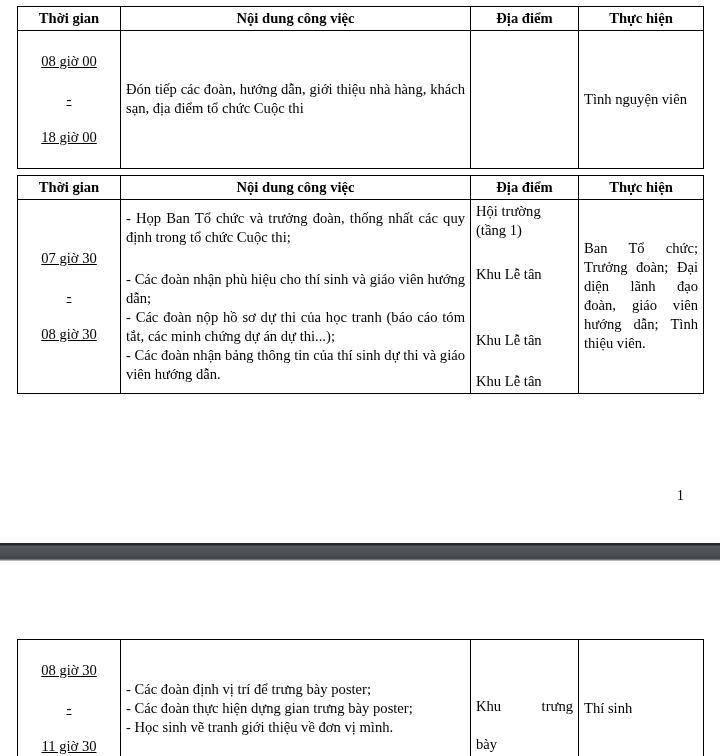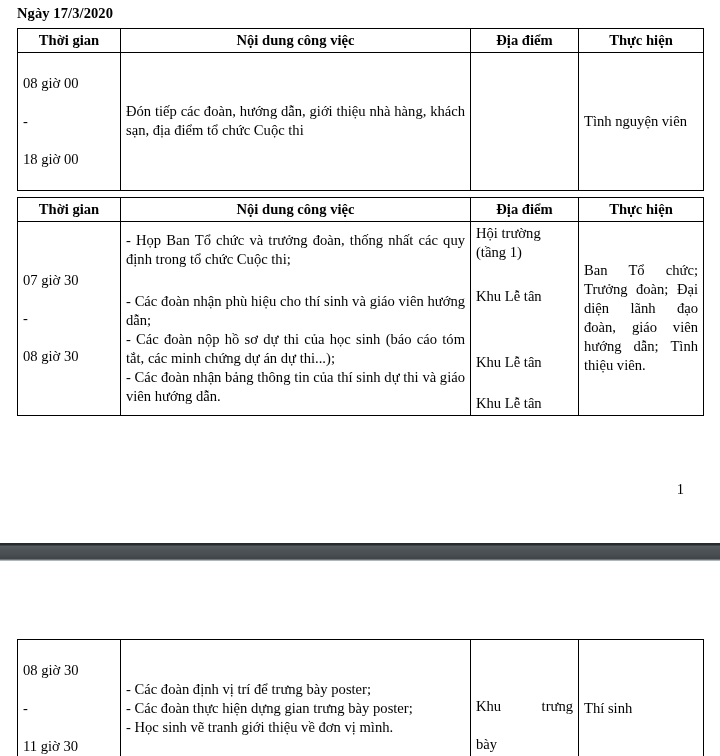--- a/index.html
+++ b/index.html
@@ -62,23 +62,25 @@
   col.c-who    { width: 125px; }
 
   thead th {
     font-weight: bold;
     text-align: center;
     font-size: 15px;
     padding: 3px 4px 4px 4px;
   }
 
   td.time {
+    text-align: center;
     vertical-align: middle;
     white-space: pre-line;
     line-height: 1.55;
+    text-decoration: underline;
   }
 
   td.body {
     text-align: justify;
     text-align-last: left;
     vertical-align: top;
     padding: 5px 6px 5px 6px;
     hyphens: none;
   }
   td.body.jfull { text-align: justify; margin-top: 10px; }
@@ -154,21 +156,20 @@
 
   table.sched.cont {
     margin-top: 78px;
   }
 </style>
 </head>
 <body>
 
 <div class="page page-one">
 
-  <div class="day-heading" id="h1">Ngày 17/3/2020</div>
 
   <table class="sched">
     <colgroup>
       <col class="c-time">
         <col class="c-body">
         <col class="c-place">
         <col class="c-who">
     </colgroup>
     <thead>
       <tr>
@@ -213,21 +214,21 @@
     <tbody>
       <tr>
         <td class="time">
           <span class="blockline">07 giờ 30</span>
           <span class="blockline">-</span>
           <span class="blockline">08 giờ 30</span>
         </td>
         <td class="body">
           <p>- Họp Ban Tổ chức và trưởng đoàn, thống nhất các quy định trong tổ chức Cuộc thi;</p>
           <p class="spaced">- Các đoàn nhận phù hiệu cho thí sinh và giáo viên hướng dẫn;</p>
-          <p>- Các đoàn nộp hồ sơ dự thi của học sinh (báo cáo tóm tắt, các minh chứng dự án dự thi...);</p>
+          <p>- Các đoàn nộp hồ sơ dự thi của học tranh (báo cáo tóm tắt, các minh chứng dự án dự thi...);</p>
           <p>- Các đoàn nhận bảng thông tin của thí sinh dự thi và giáo viên hướng dẫn.</p>
         </td>
         <td class="place">
           <span class="blockline">Hội trường</span>
           <span class="blockline">(tầng 1)</span>
           <span class="blockline" style="margin-top:25px">Khu Lễ tân</span>
           <span class="blockline" style="margin-top:47px">Khu Lễ tân</span>
           <span class="blockline" style="margin-top:22px">Khu Lễ tân</span>
         </td>
         <td class="who topish" style="text-align:justify;text-align-last:left">Ban Tổ chức; Trưởng đoàn; Đại diện lãnh đạo đoàn, giáo viên hướng dẫn; Tình thiệu viên.</td>

